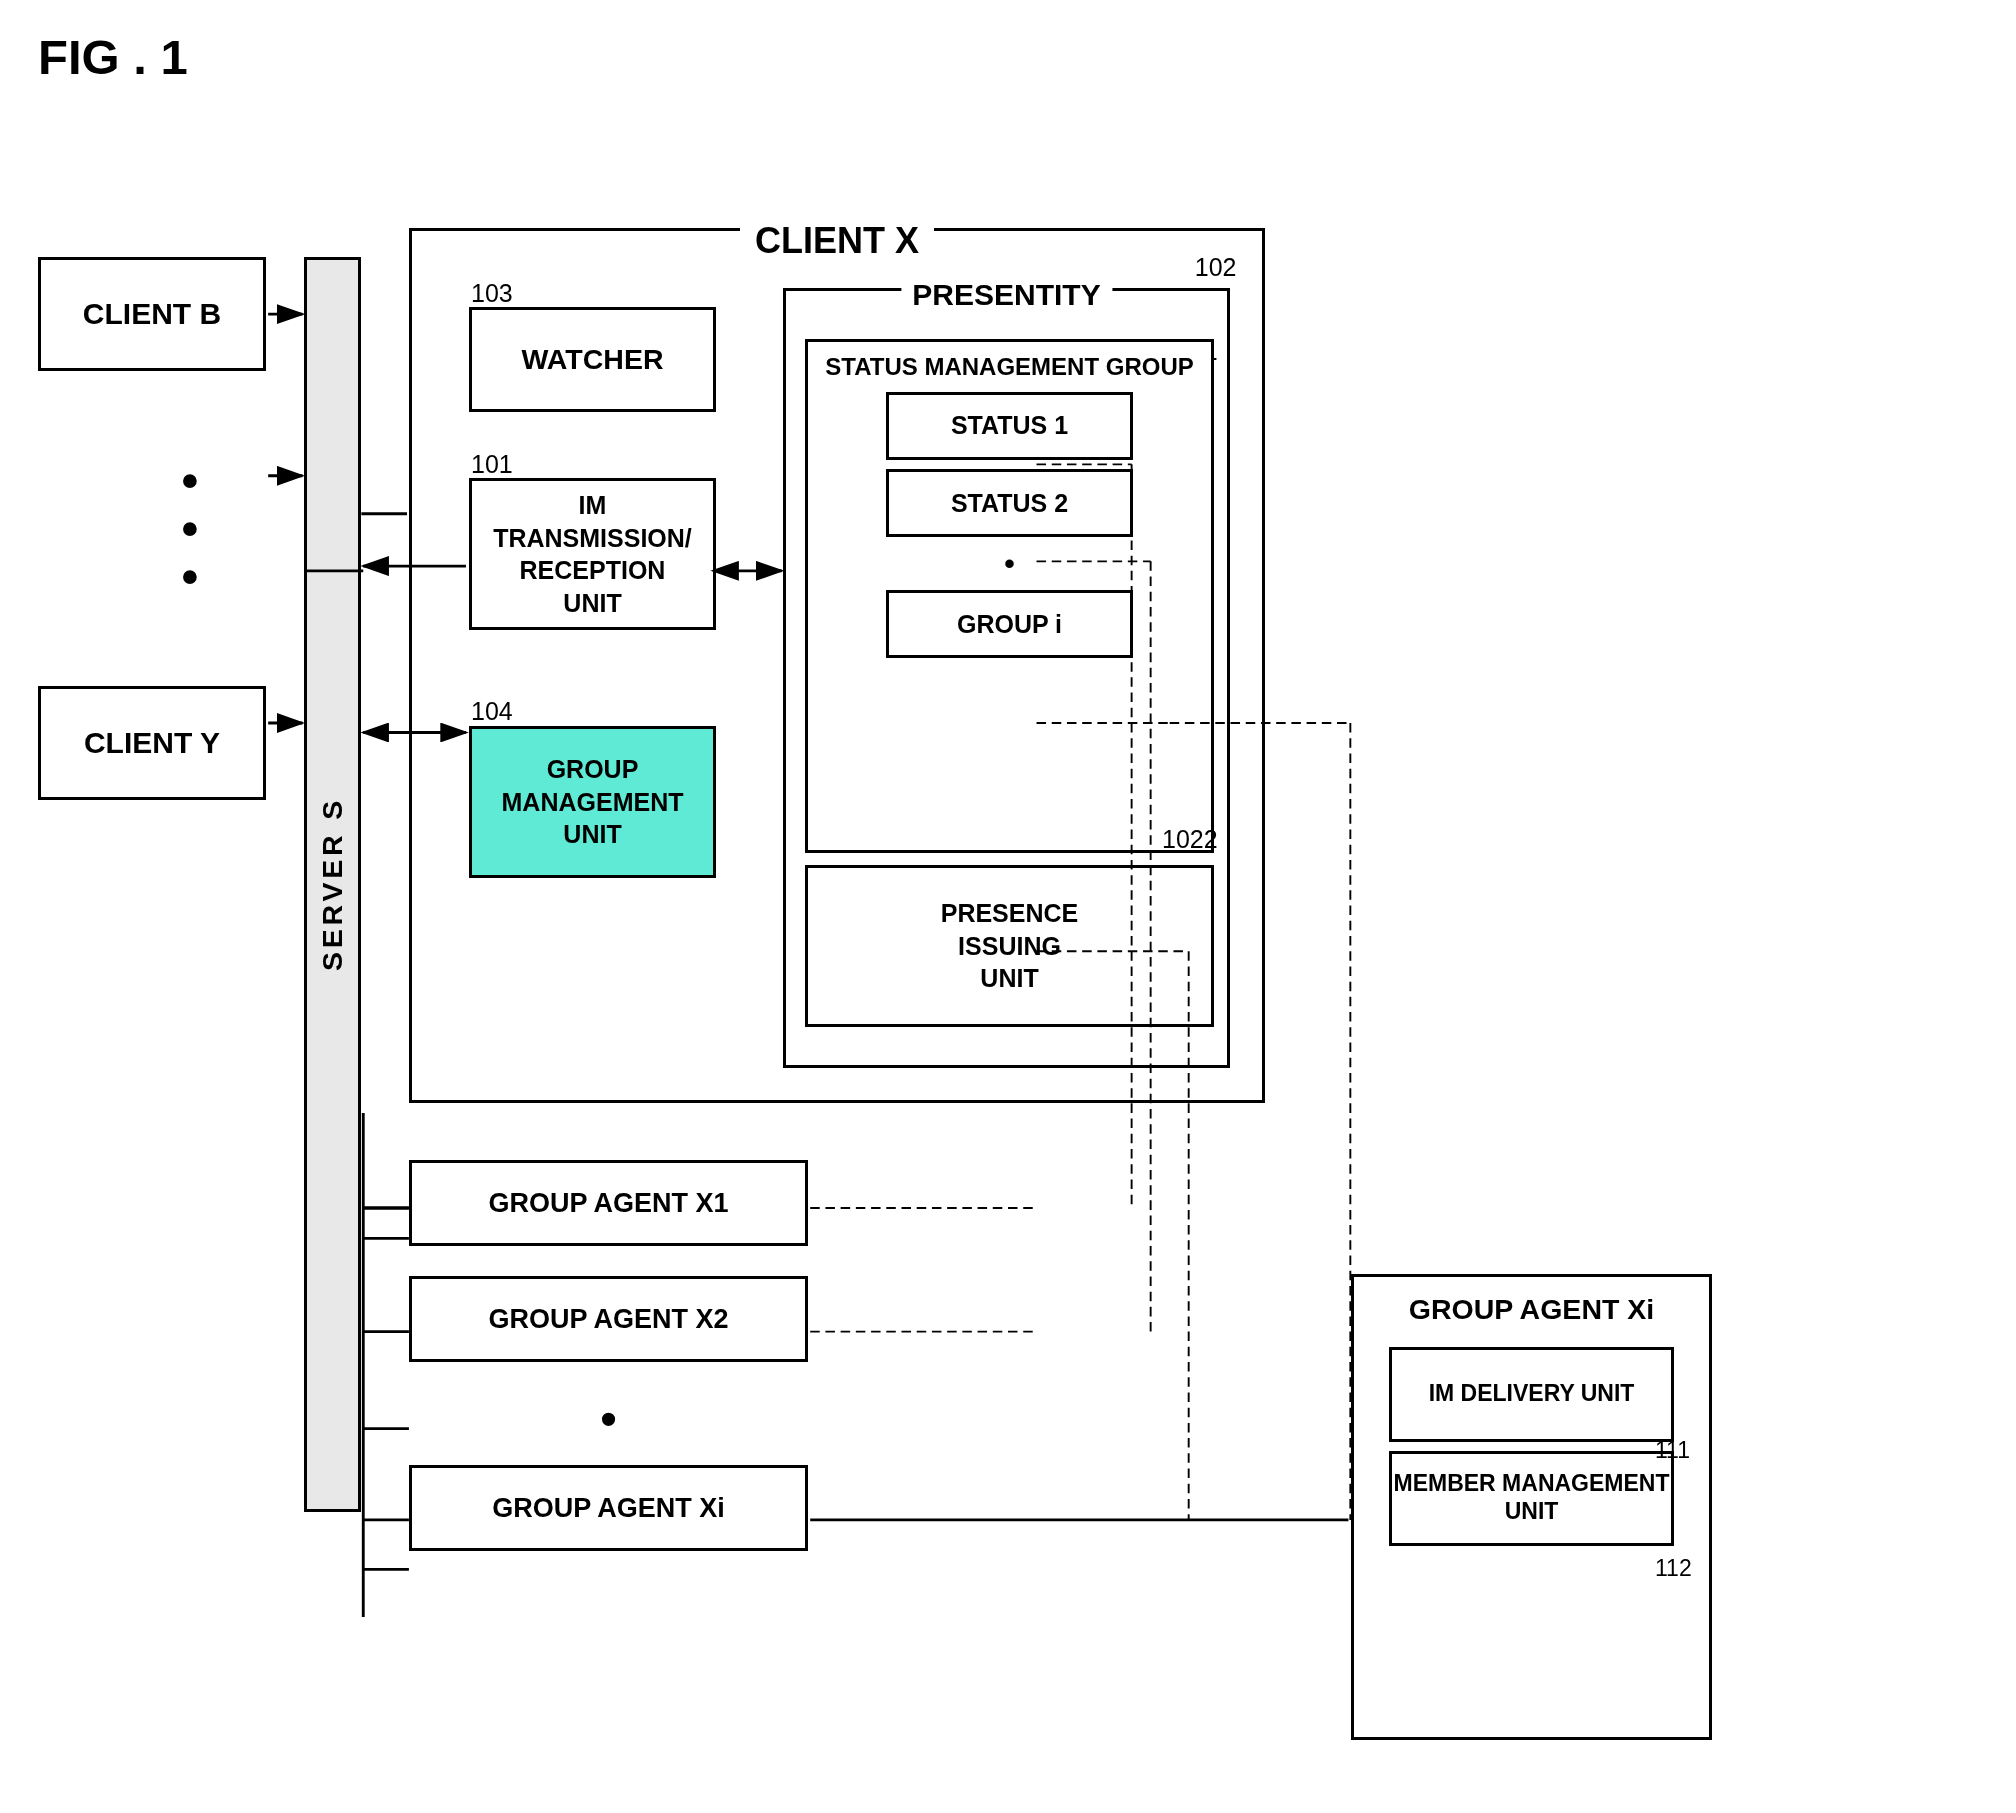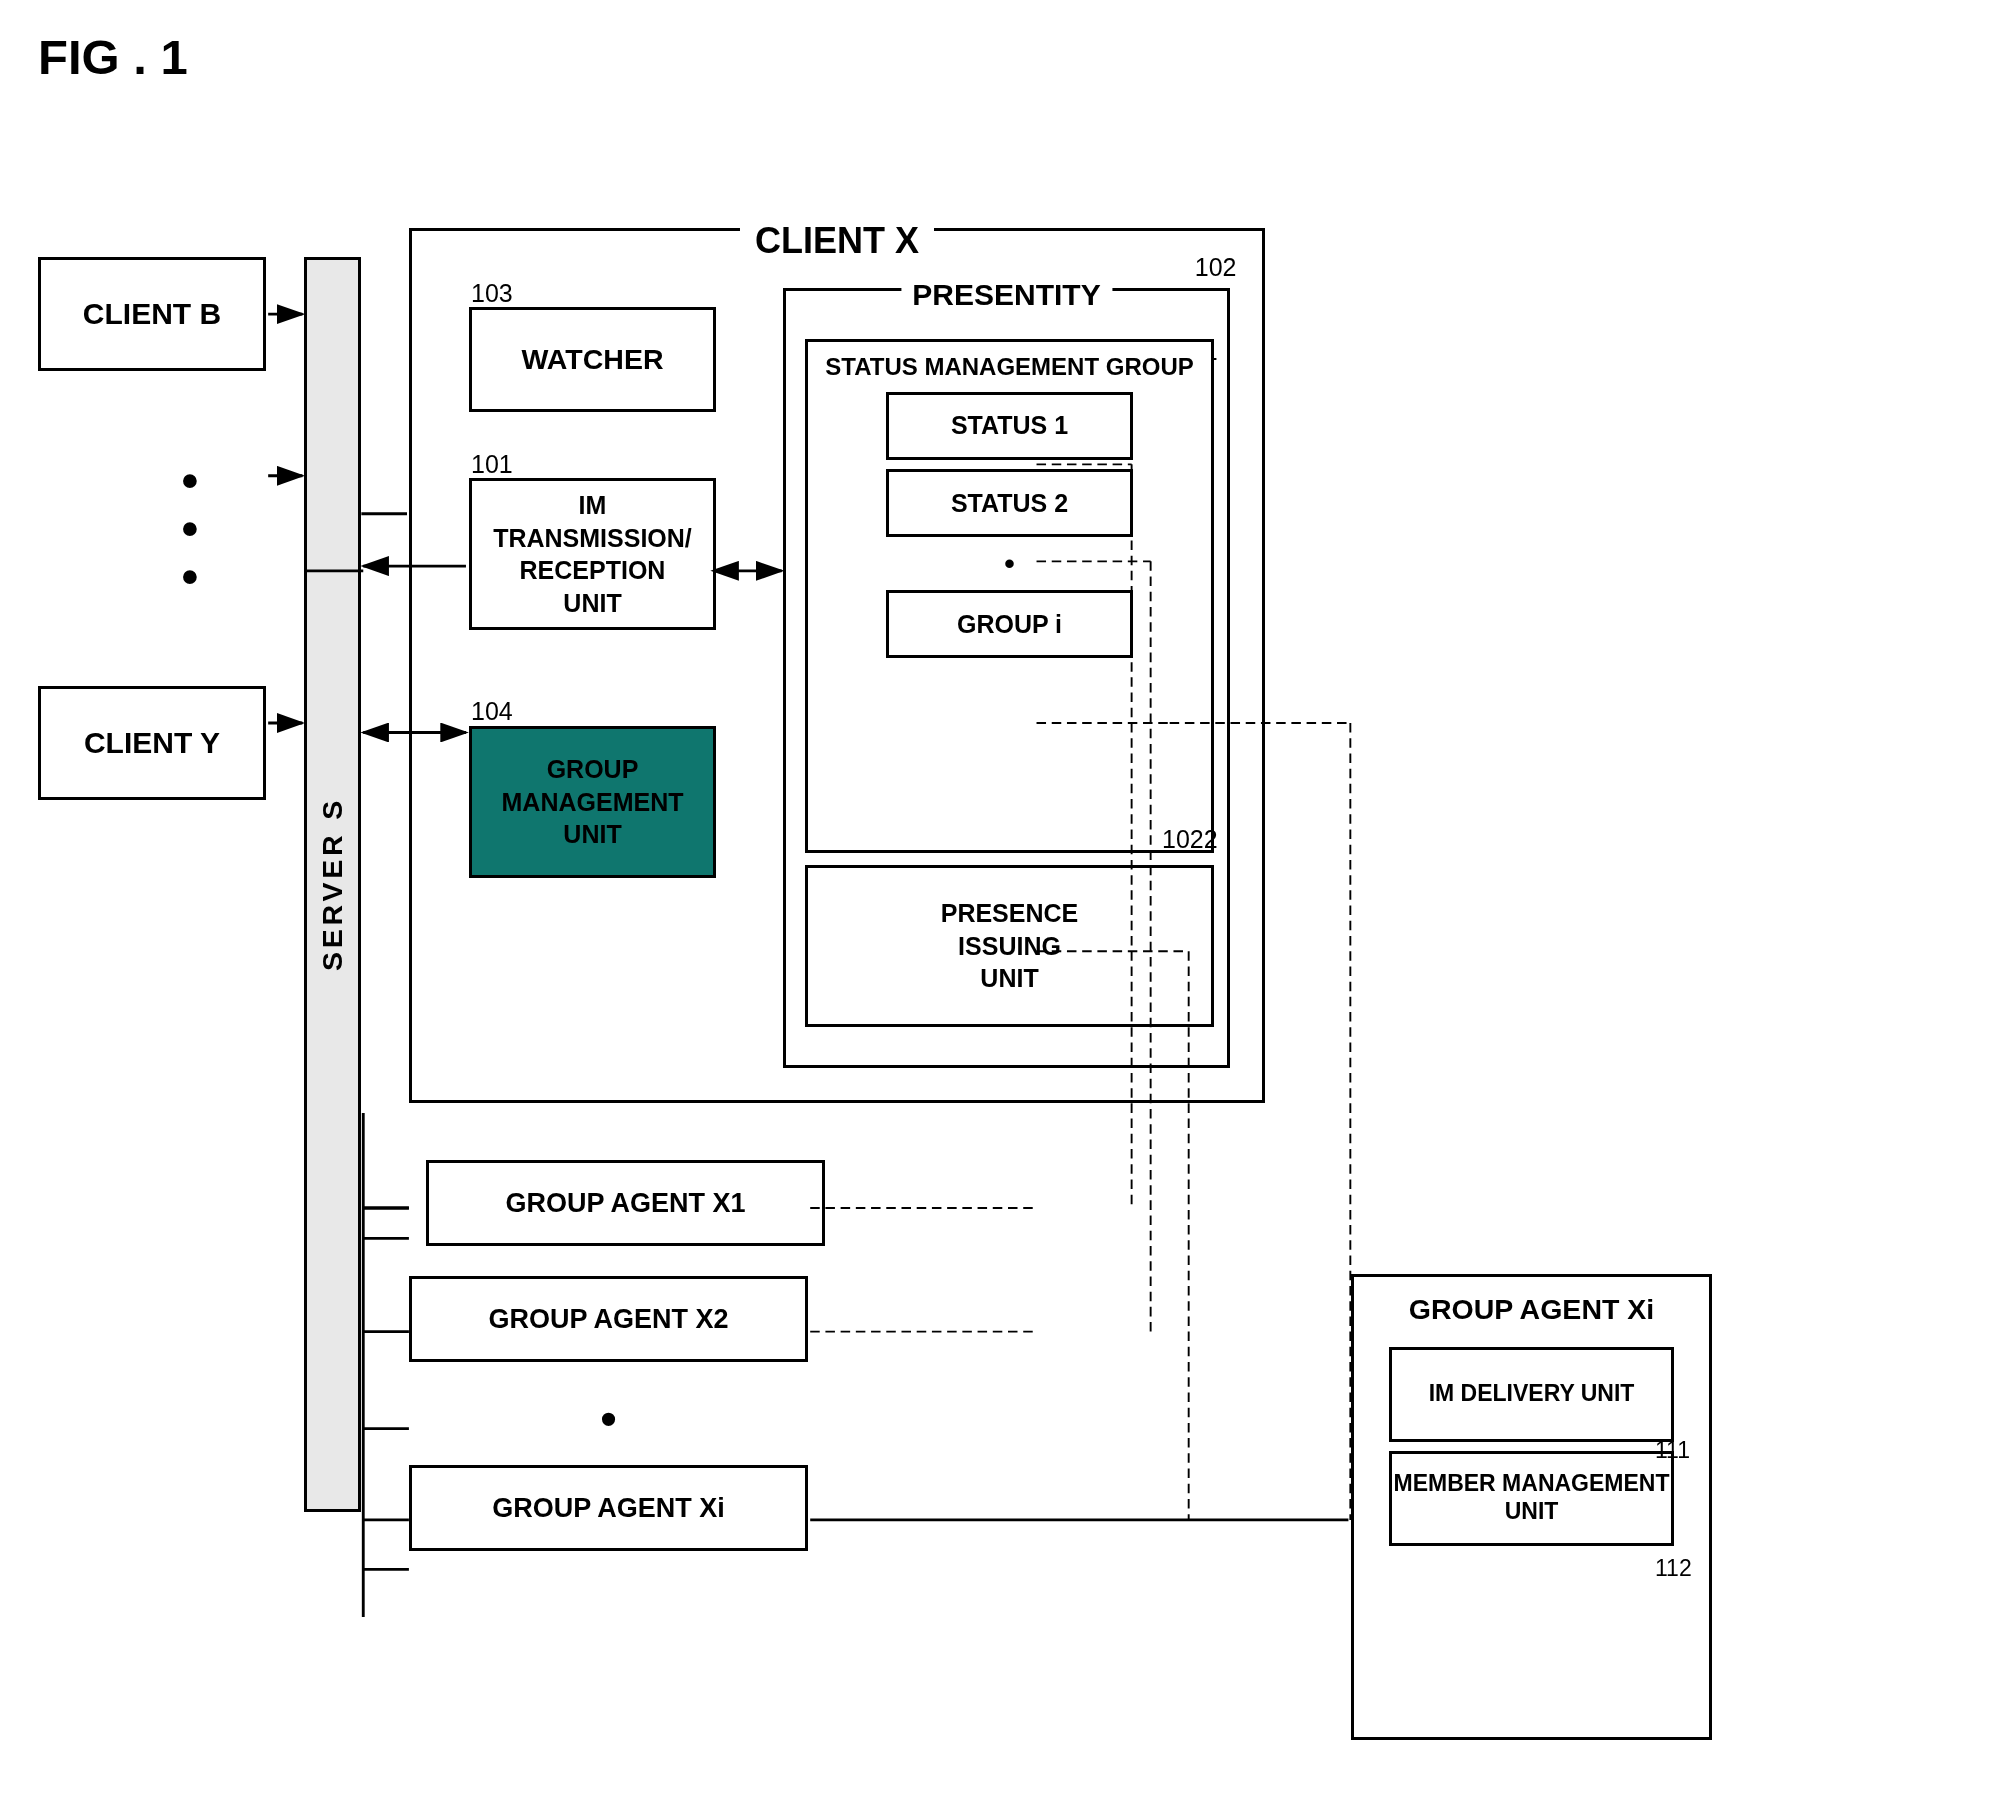--- a/index.html
+++ b/index.html
@@ -143,21 +143,21 @@
       width: 247px;
       height: 152px;
       border: 3.8px solid #000;
       display: flex;
       align-items: center;
       justify-content: center;
       text-align: center;
       font-size: 25px;
       font-weight: bold;
       line-height: 1.3;
-      background: #0f766e;
+      background: #5eead4;
     }
 
     .ref-104 {
       position: absolute;
       top: 466px;
       left: 59px;
       font-size: 25px;
     }
 
     
@@ -375,21 +375,21 @@
       <div class="status-box">GROUP i</div>
     </div>
 
     <div class="ref-1022">1022</div>
 
     <div class="piu-box">PRESENCE<br>ISSUING<br>UNIT</div>
   </div>
 </div>
 
 <div style="position:absolute;top:1160px;left:409px;">
-  <div style="display:flex;align-items:flex-end;margin-bottom:30px;margin-left:17px;">
+  <div style="display:flex;align-items:flex-end;margin-bottom:30px;">
     <div class="group-agent-box">GROUP AGENT X1</div>
   </div>
   <div style="display:flex;align-items:center;margin-bottom:30px;">
     <div class="group-agent-box">GROUP AGENT X2</div>
   </div>
   <div style="font-size:46px;font-weight:bold;text-align:center;width:399px;margin-bottom:19px;">•</div>
   <div style="display:flex;align-items:center;">
     <div class="group-agent-box">GROUP AGENT Xi</div>
   </div>
 </div>

